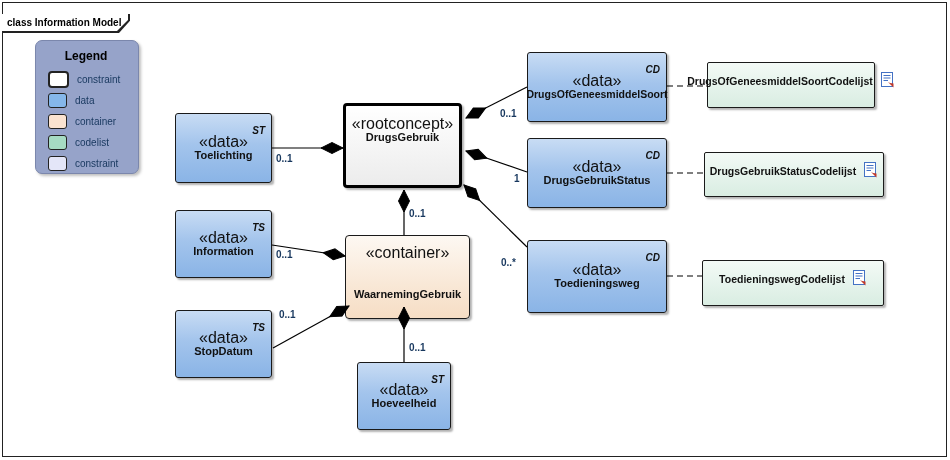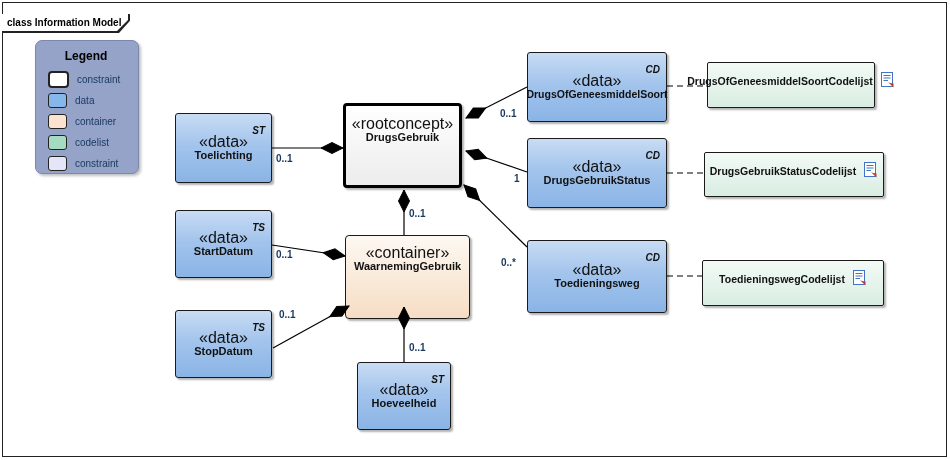--- a/index.html
+++ b/index.html
@@ -91,33 +91,33 @@
   </div>
 
   <div class="node data" style="left:175px;top:113px;width:97px;height:70px;">
     <span class="corner-tag">ST</span>
     <span class="stereo">«data»</span>
     <span class="nname">Toelichting</span>
   </div>
   <div class="node data" style="left:175px;top:210px;width:97px;height:68px;">
     <span class="corner-tag">TS</span>
     <span class="stereo">«data»</span>
-    <span class="nname">StartDatum</span>
+    <span class="nname">Information</span>
   </div>
   <div class="node data" style="left:175px;top:310px;width:97px;height:68px;">
     <span class="corner-tag">TS</span>
     <span class="stereo">«data»</span>
     <span class="nname">StopDatum</span>
   </div>
 
   <div class="node rootconcept" style="left:343px;top:103px;width:119px;height:85px;">
     <span class="stereo">«rootconcept»</span>
     <span class="nname">DrugsGebruik</span>
   </div>
-  <div class="node container" style="left:345px;top:235px;width:125px;height:84px;">
+  <div class="node container" style="left:345px;top:235px;width:125px;height:84px;gap:28px;">
     <span class="stereo">«container»</span>
     <span class="nname">WaarnemingGebruik</span>
   </div>
   <div class="node data" style="left:357px;top:362px;width:94px;height:68px;">
     <span class="corner-tag">ST</span>
     <span class="stereo">«data»</span>
     <span class="nname">Hoeveelheid</span>
   </div>
 
   <div class="node data" style="left:527px;top:52px;width:140px;height:70px;">

